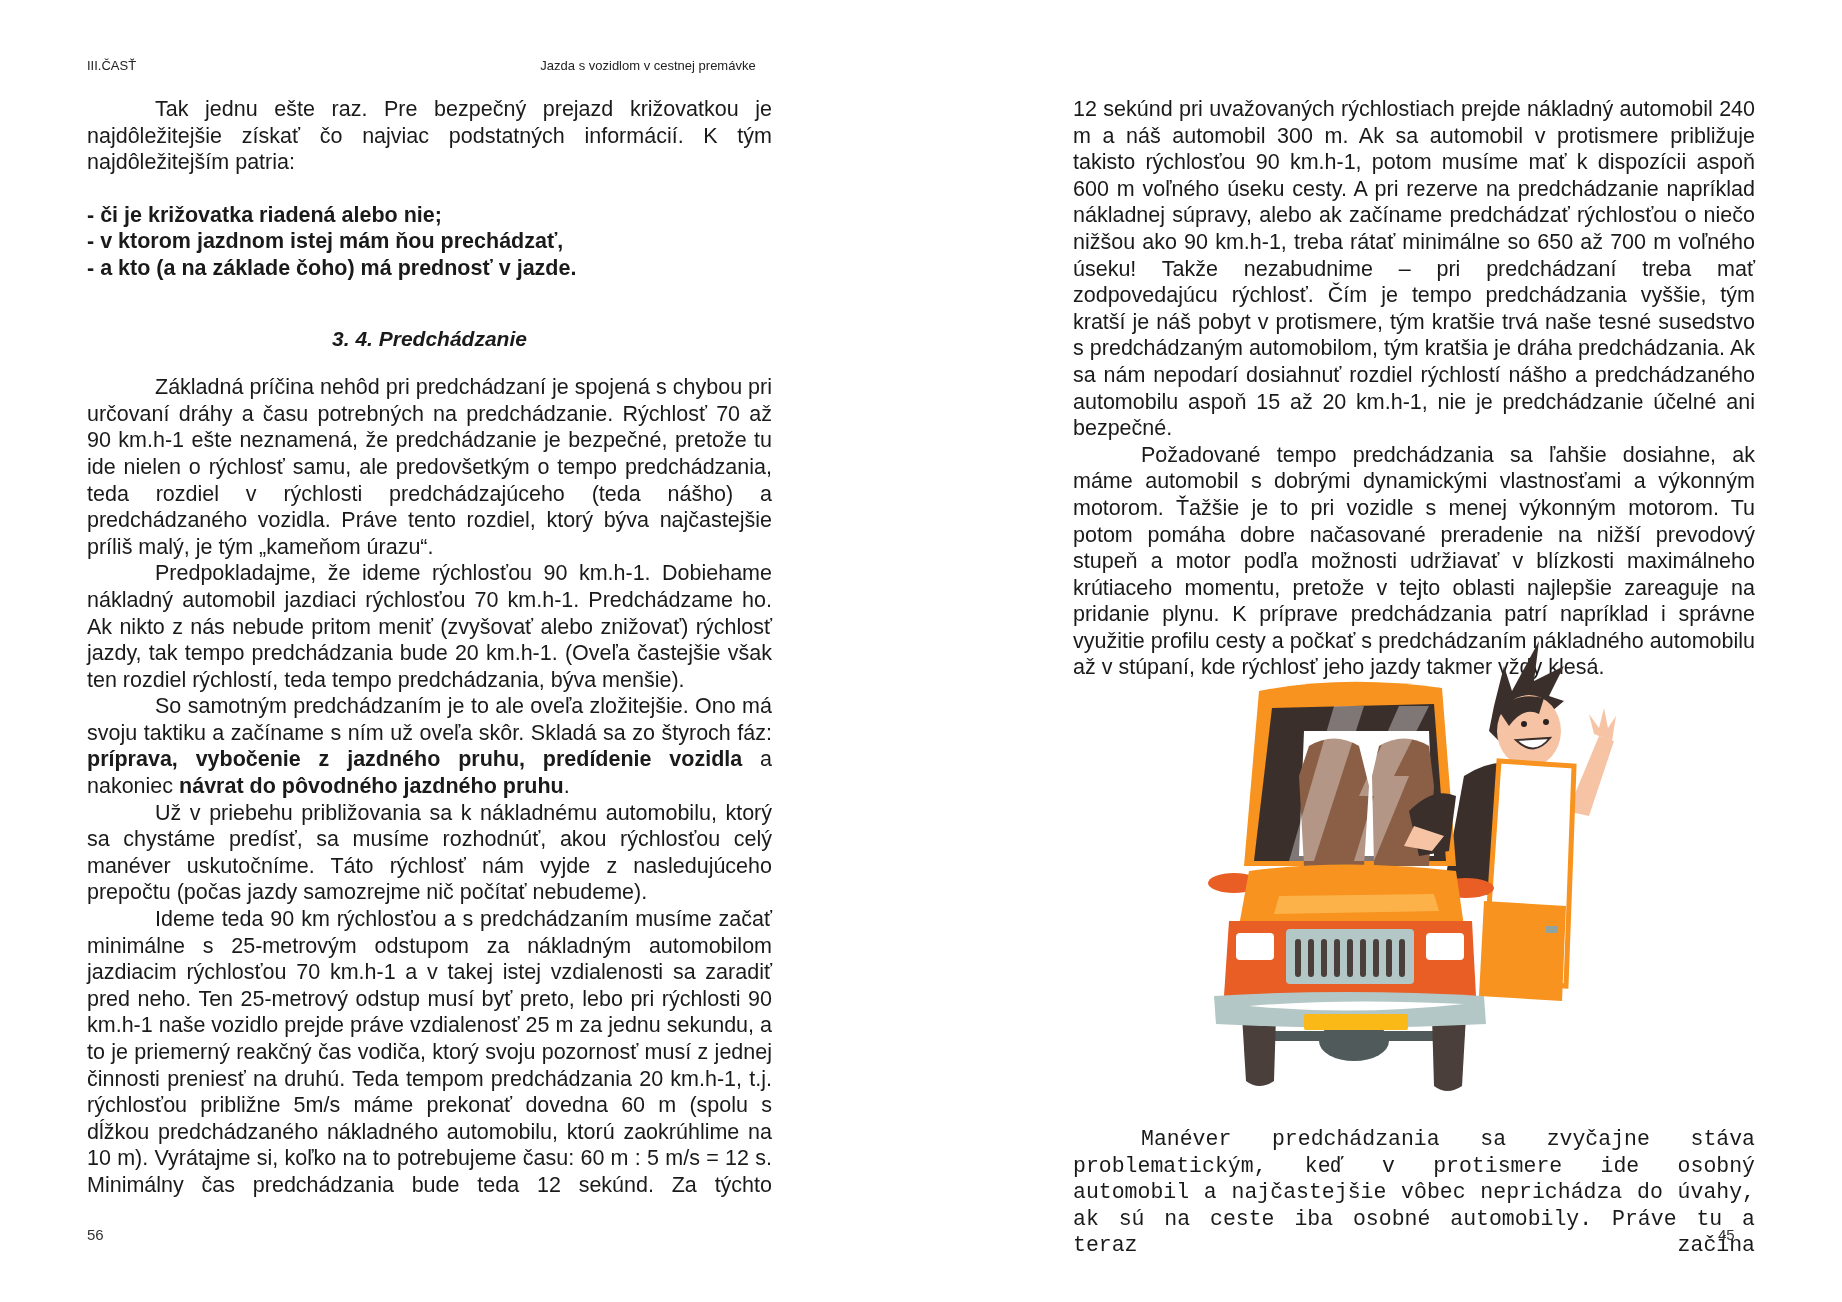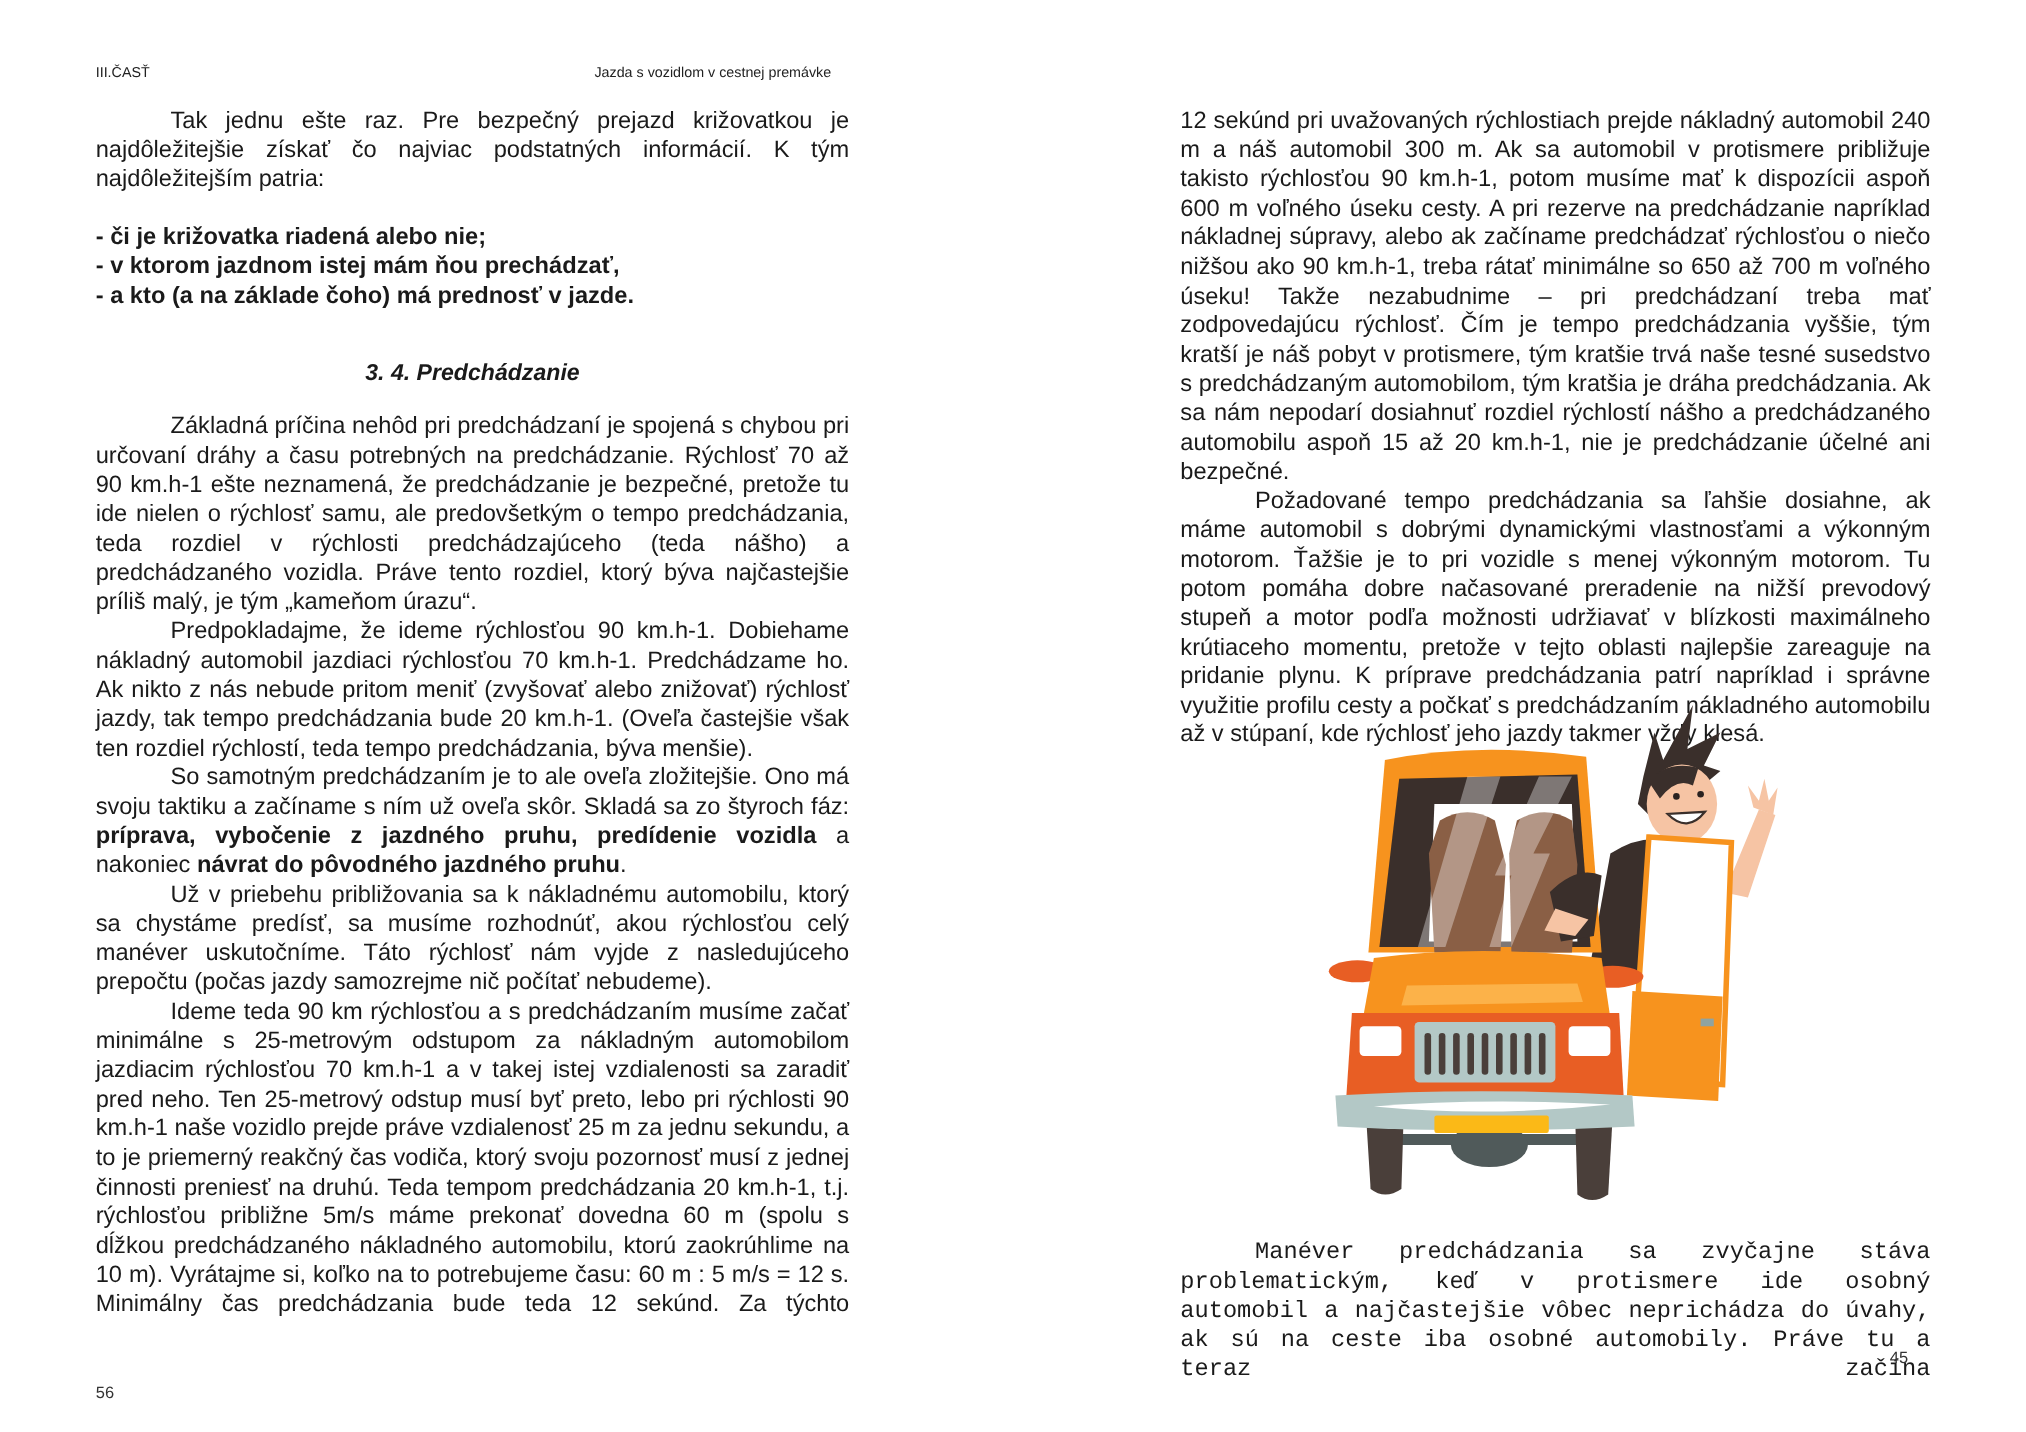--- a/index.html
+++ b/index.html
@@ -12,21 +12,21 @@
   .rh-right { left:512px; width:248px; text-align:center; }
   .col { position:absolute; font-size:21.5px; line-height:26.6px; text-align:justify; }
   .col-left { left:75px; width:685px; top:96px; }
   .col-right { left:152px; width:682px; top:96px; }
   .col p { margin:0; }
   .indent { text-indent:68px; }
   .bold-list { margin:26px 0 0 0; font-weight:bold; }
   .bold-list div { margin:0; text-align:left; }
   .heading { margin:44px 0 22px 0; text-align:center; font-weight:bold; font-style:italic; font-size:21px; }
   .page-num { position:absolute; top:1226px; font-size:15px; color:#333; }
-  .pn-left { left:75px;margin-top:32px; }
+  .pn-left { left:75px; }
   .pn-right { left:797px; }
   .illus { position:absolute; left:273px; top:636px; width:440px; height:460px; }
   .col-right-bottom { position:absolute; left:152px; width:682px; top:1126px; font-size:21.5px; line-height:26.6px; text-align:justify; }
   .col-right-bottom p { margin:0;font-family:Liberation Mono, monospace; }
   b { font-weight:bold; }
 </style>
 </head>
 <body>
 
 <div class="page page-left">

